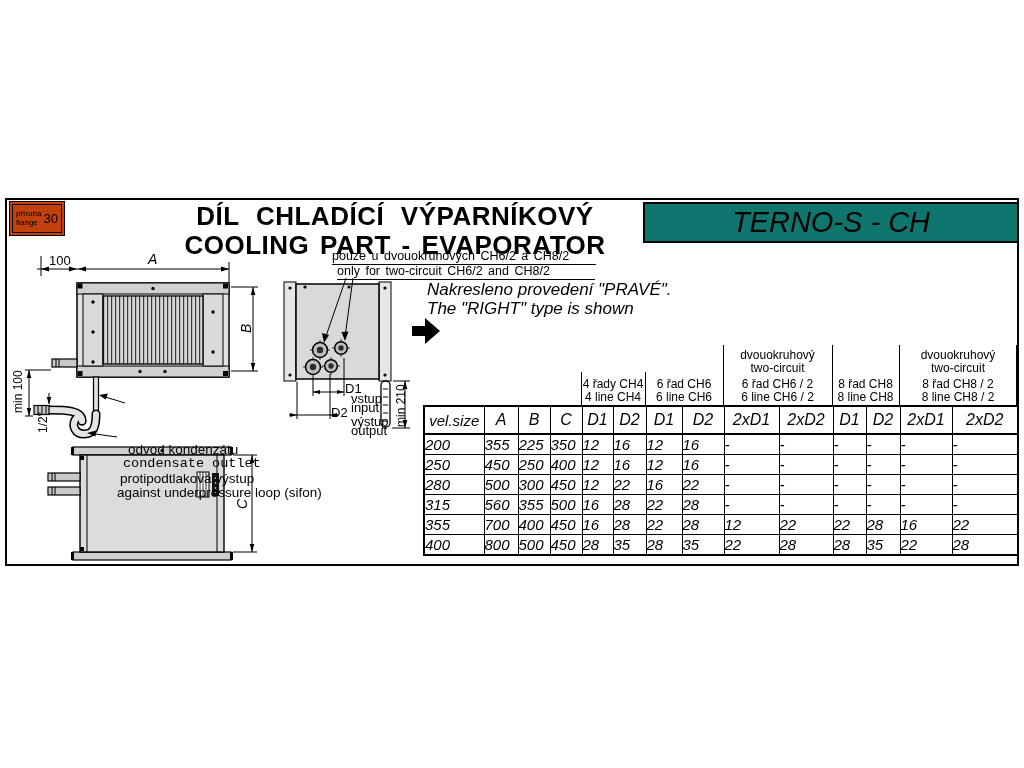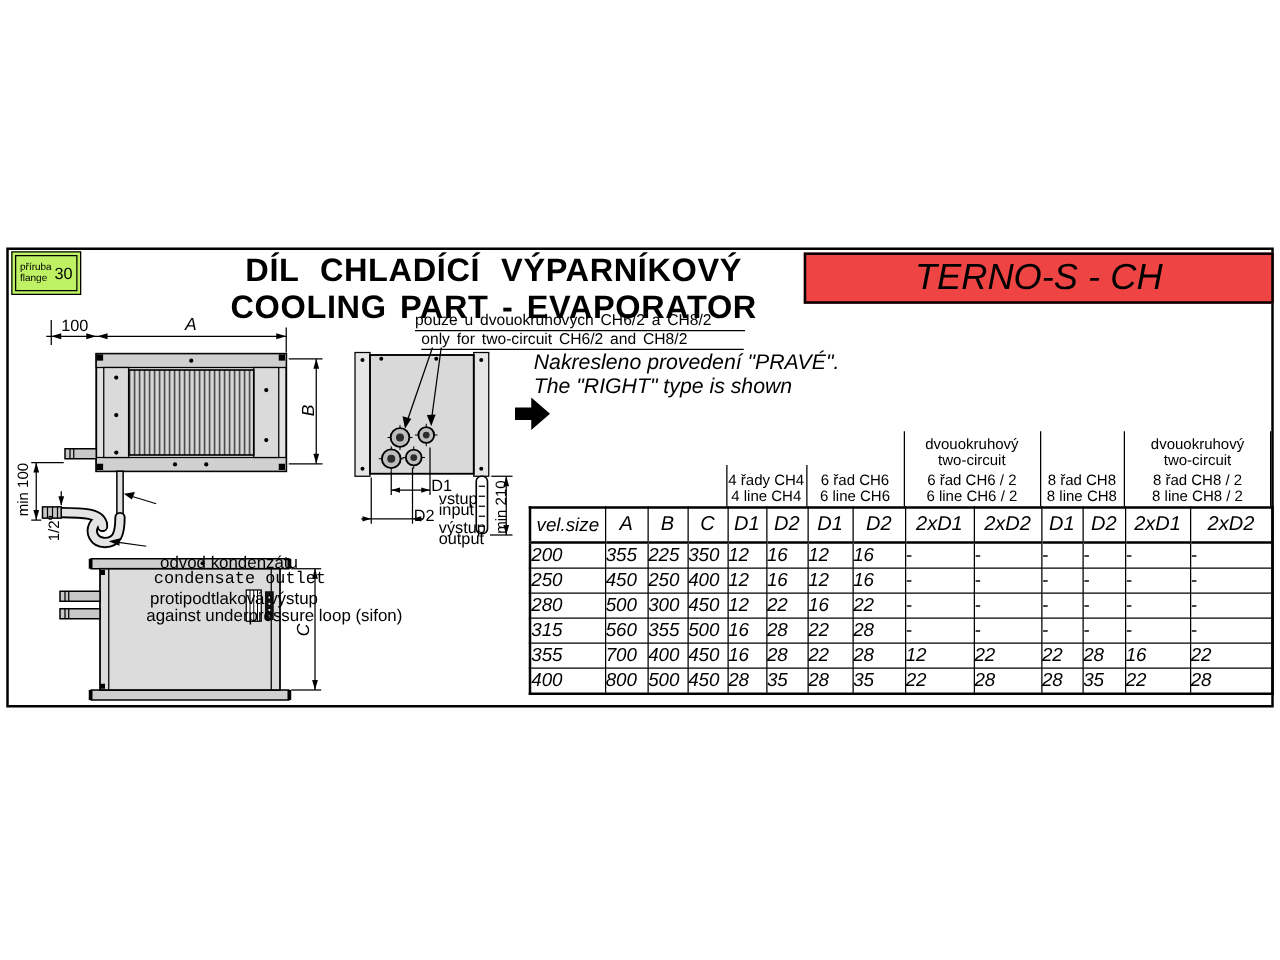--- a/index.html
+++ b/index.html
@@ -2,31 +2,31 @@
 <html><head>
 <meta charset="utf-8">
 <style>
   html,body{margin:0;padding:0;background:#fff;width:1024px;height:768px;overflow:hidden;
     font-family:"Liberation Sans","DejaVu Sans",sans-serif;color:#000;}
   #stage{position:relative;width:1024px;height:768px;background:#fff;}
   
   #sheet{position:absolute;left:5px;top:198px;width:1010px;height:364px;border:2px solid #000;background:#fff;}
   #sheet .abs{position:absolute;}
   
-  .flangebox{left:2px;top:1px;width:54px;height:33px;border:1px solid #000;background:#bef264;}
+  .flangebox{left:2px;top:1px;width:54px;height:33px;border:1px solid #000;background:#c2410c;}
   .flangebox .inner{position:absolute;left:2px;top:2px;right:2px;bottom:2px;border:1px solid #000;
     display:flex;align-items:center;justify-content:space-between;padding:0 3px;}
   .flangebox .small{font-size:8px;line-height:8.5px;}
   .flangebox .num{font-size:13px;}
   
   .title{left:168px;top:2px;width:440px;text-align:center;font-weight:bold;font-size:26px;line-height:29px;letter-spacing:.5px;}
   .title .l1{word-spacing:9px;}
   .title .l2{word-spacing:3px;}
   
-  .ternobox{left:636px;top:2px;width:372px;height:37px;border:2px solid #000;background:#ef4444;
+  .ternobox{left:636px;top:2px;width:372px;height:37px;border:2px solid #000;background:#0f766e;
     display:flex;align-items:center;justify-content:center;font-style:italic;font-size:29px;}
   
   .callout{font-size:12.5px;line-height:13px;border-bottom:1px solid #000;padding-bottom:1px;word-spacing:2px;}
   .co1{left:325px;top:50px;width:264px;}
   .co2{left:330px;top:65px;width:258px;}
   .note{font-style:italic;font-size:17px;line-height:18px;}
   .n1{left:420px;top:81px;}
   .n2{left:420px;top:100px;}
   
   .dim{font-size:13px;}

